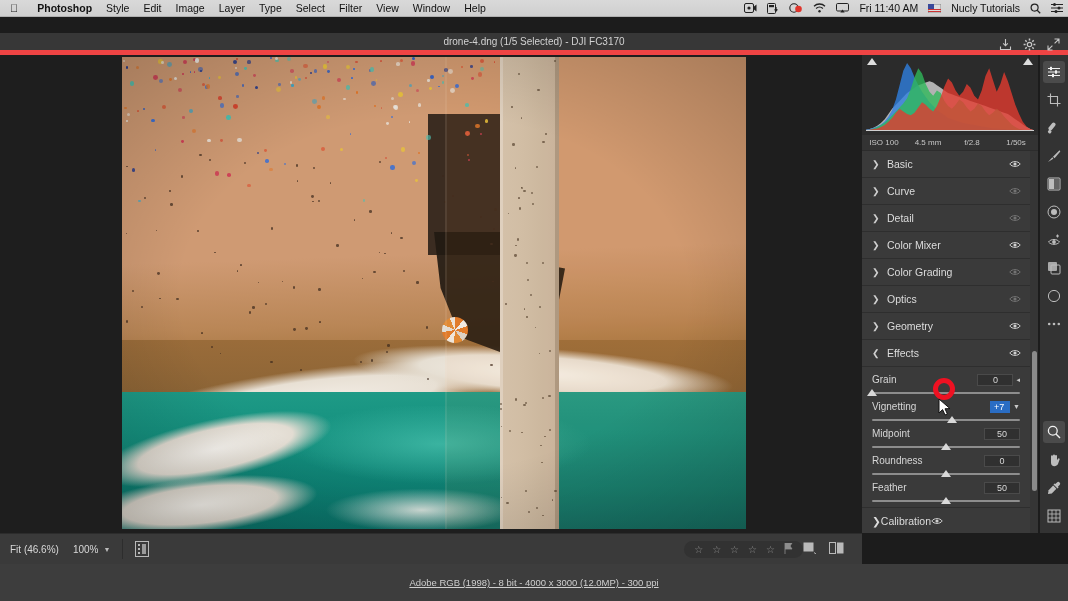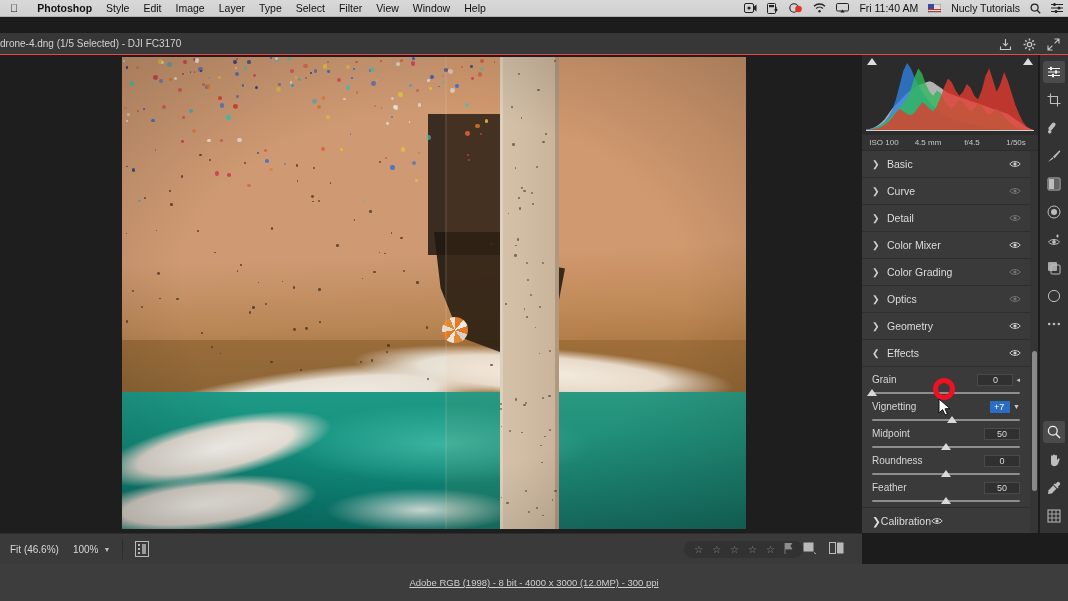--- a/index.html
+++ b/index.html
@@ -37,22 +37,22 @@
   }
   .traffic { position: absolute; left: 7px; top: 4px; display: flex; gap: 5px; }
   .dot { width: 8px; height: 8px; border-radius: 50%; }
   .dot.red { background: #c9c9c9; }
   .dot.yellow { background: #c9c9c9; }
   .dot.green { background: #28c840; }
 
   
   .acr-top {
     position: absolute; top: 33px; left: 0; width: 1068px; height: 22px;
-    background: #373737; border-bottom: 1px solid #ef4444;
-    display: flex; align-items: center; justify-content: flex-start;
+    background: #373737; border-bottom: 5px solid #ef4444;
+    display: flex; align-items: center; justify-content: center;
     font-size: 10px; color: #d2d2d2;
   }
   .acr-top .icons { position: absolute; right: 8px; top: 0; height: 22px; display: flex; align-items: center; gap: 11px; }
   .acr-top .icons span { color: #c8c8c8; display: flex; }
 
   
   .workspace {
     position: absolute; top: 55px; left: 0; width: 1038px; height: 478px;
     background: #1e1e1e;
   }
@@ -694,21 +694,21 @@
           <path d="M0,72 L0.0,70.7 L3.7,70.0 L7.5,68.7 L11.2,67.4 L14.9,65.5 L18.7,62.2 L22.4,57.6 L26.1,51.1 L29.9,40.6 L33.6,26.2 L37.3,11.8 L41.1,3.9 L44.8,9.2 L48.5,18.3 L52.3,26.2 L56.0,32.7 L59.7,38.0 L63.5,43.2 L67.2,47.1 L70.9,51.1 L74.7,53.7 L78.4,56.3 L82.1,58.9 L85.9,60.2 L89.6,61.5 L93.3,62.8 L97.1,64.1 L100.8,64.8 L104.5,65.5 L108.3,66.1 L112.0,66.8 L115.7,67.4 L119.5,68.1 L123.2,68.7 L126.9,69.4 L130.7,69.4 L134.4,70.0 L138.1,70.0 L141.9,70.7 L145.6,70.7 L149.3,71.3 L153.1,71.3 L156.8,71.3 L160.5,72.0 L164.3,72.0 L168.0,72.0 L168,72 Z" fill="#2f7fe0" fill-opacity="0.80"></path>
           <path d="M0,72 L0.0,71.3 L3.7,70.7 L7.5,69.4 L11.2,68.1 L14.9,66.1 L18.7,63.5 L22.4,60.2 L26.1,56.3 L29.9,52.4 L33.6,48.4 L37.3,44.5 L41.1,39.3 L44.8,30.1 L48.5,18.3 L52.3,9.2 L56.0,14.4 L59.7,24.9 L63.5,32.7 L67.2,36.7 L70.9,31.4 L74.7,34.0 L78.4,41.9 L82.1,47.1 L85.9,49.7 L89.6,45.8 L93.3,40.6 L97.1,43.2 L100.8,48.4 L104.5,52.4 L108.3,49.7 L112.0,44.5 L115.7,47.1 L119.5,52.4 L123.2,56.3 L126.9,53.7 L130.7,49.7 L134.4,52.4 L138.1,57.6 L141.9,61.5 L145.6,65.5 L149.3,68.1 L153.1,70.0 L156.8,70.7 L160.5,71.3 L164.3,71.3 L168.0,72.0 L168,72 Z" fill="#30b85a" fill-opacity="0.80"></path>
           <path d="M0,72 L0.0,71.3 L3.7,70.7 L7.5,70.0 L11.2,69.4 L14.9,68.1 L18.7,66.1 L22.4,62.8 L26.1,58.9 L29.9,53.7 L33.6,49.7 L37.3,52.4 L41.1,55.0 L44.8,56.3 L48.5,53.7 L52.3,48.4 L56.0,43.2 L59.7,45.8 L63.5,49.7 L67.2,52.4 L70.9,47.1 L74.7,38.0 L78.4,27.5 L82.1,19.6 L85.9,23.6 L89.6,31.4 L93.3,36.7 L97.1,32.7 L100.8,24.9 L104.5,28.8 L108.3,36.7 L112.0,40.6 L115.7,31.4 L119.5,17.0 L123.2,9.2 L126.9,20.9 L130.7,32.7 L134.4,24.9 L138.1,13.1 L141.9,22.3 L145.6,34.0 L149.3,45.8 L153.1,55.0 L156.8,62.8 L160.5,67.4 L164.3,70.0 L168.0,71.3 L168,72 Z" fill="#e23b30" fill-opacity="0.80"></path>
           <path d="M0,71.5 L168,71.5" stroke="#cfcfcf" stroke-width="1"></path>
         </svg>
     </div>
 
     <div class="exif">
       <div>ISO 100</div>
       <div>4.5 mm</div>
-      <div>f/4.5</div>
+      <div>f/2.8</div>
       <div>1/50s</div>
     </div>
 
     <div class="plist">
 
       <div class="prow">
         <span class="chev">❯</span>
         <span class="nm">Basic</span>
         <span class="eye">
           <svg width="12" height="8" viewBox="0 0 12 8">

